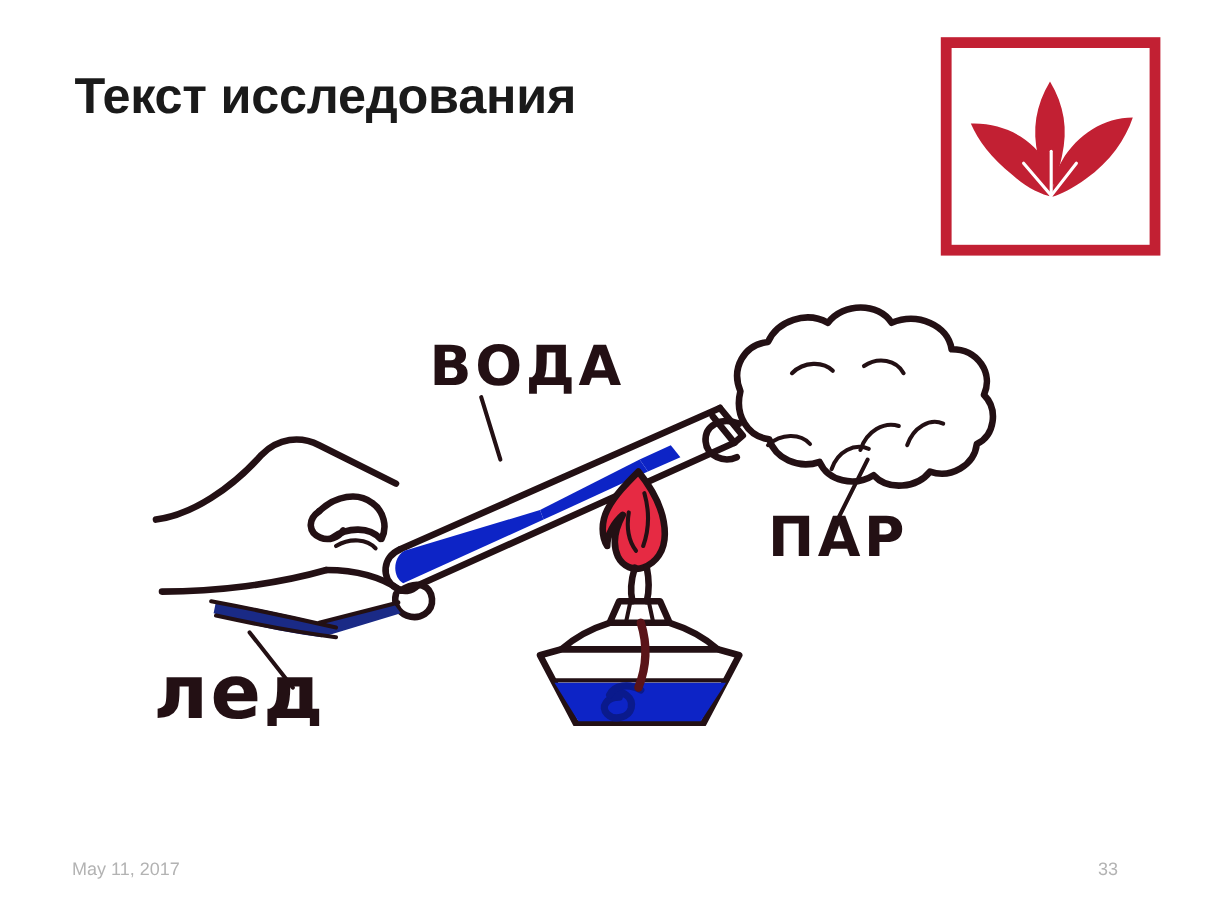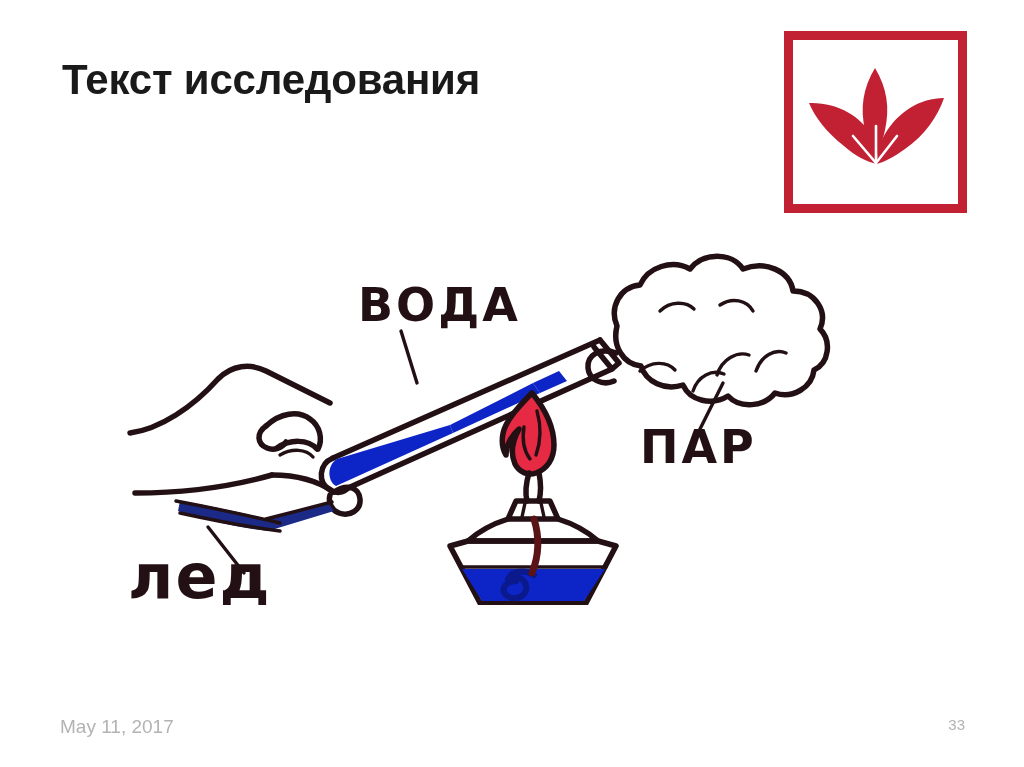--- a/index.html
+++ b/index.html
@@ -76,31 +76,31 @@
     stroke-linejoin: round;
   }
   .water-fill { fill: #0d24c6; }
   .flame-fill { fill: #e62a43; }
 
   
   #footer-date {
     position: absolute;
     left: 60px;
     top: 716px;
-    font-size: 19px;
+    font-size: 15px;
     color: #b3b3b3;
     white-space: nowrap;
     text-align: right;
   }
   #footer-page {
     position: absolute;
     left: 915px;
     top: 716px;
     width: 50px;
-    text-align: right;
+    text-align: left;
     font-size: 15px;
     color: #b3b3b3;
   }
   .diagram-label {
     font-family: "DejaVu Sans", sans-serif;
     font-weight: bold;
     fill: #231014;
   }
 </style>
 </head>

